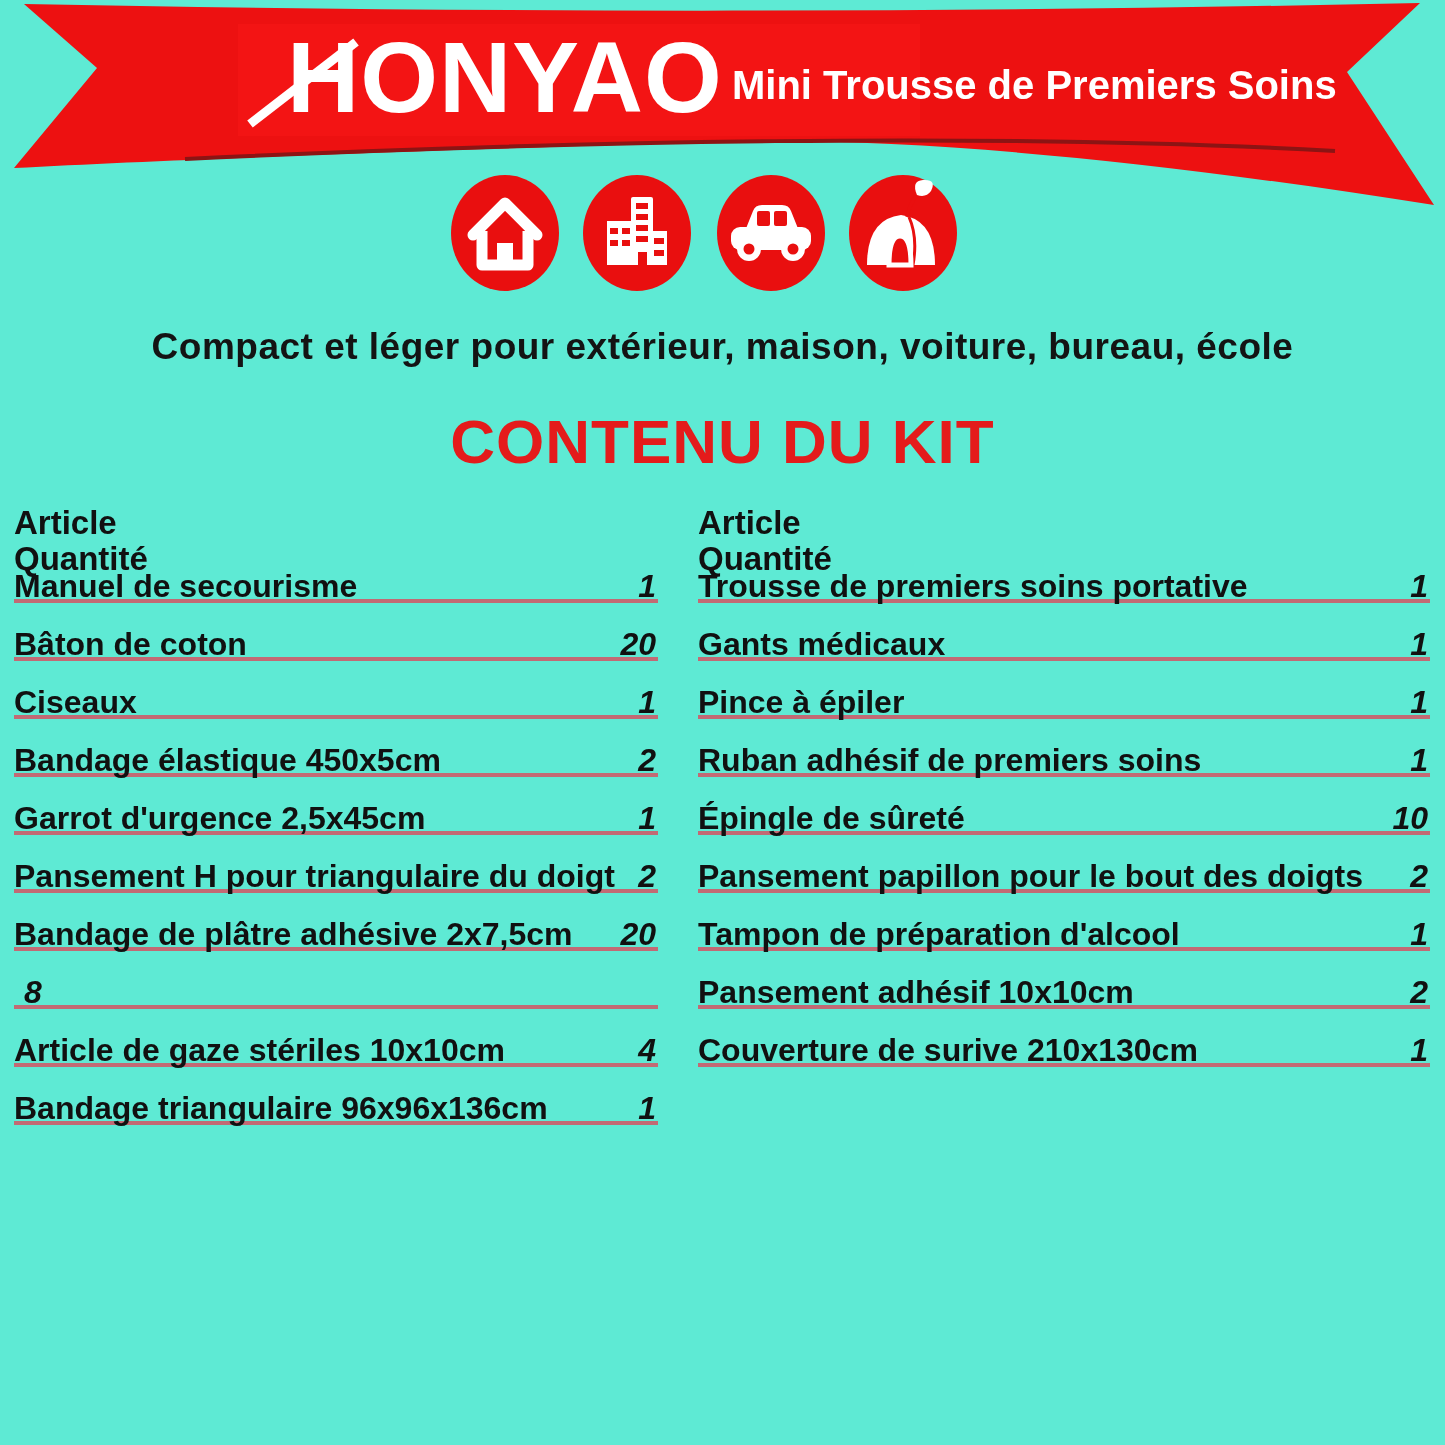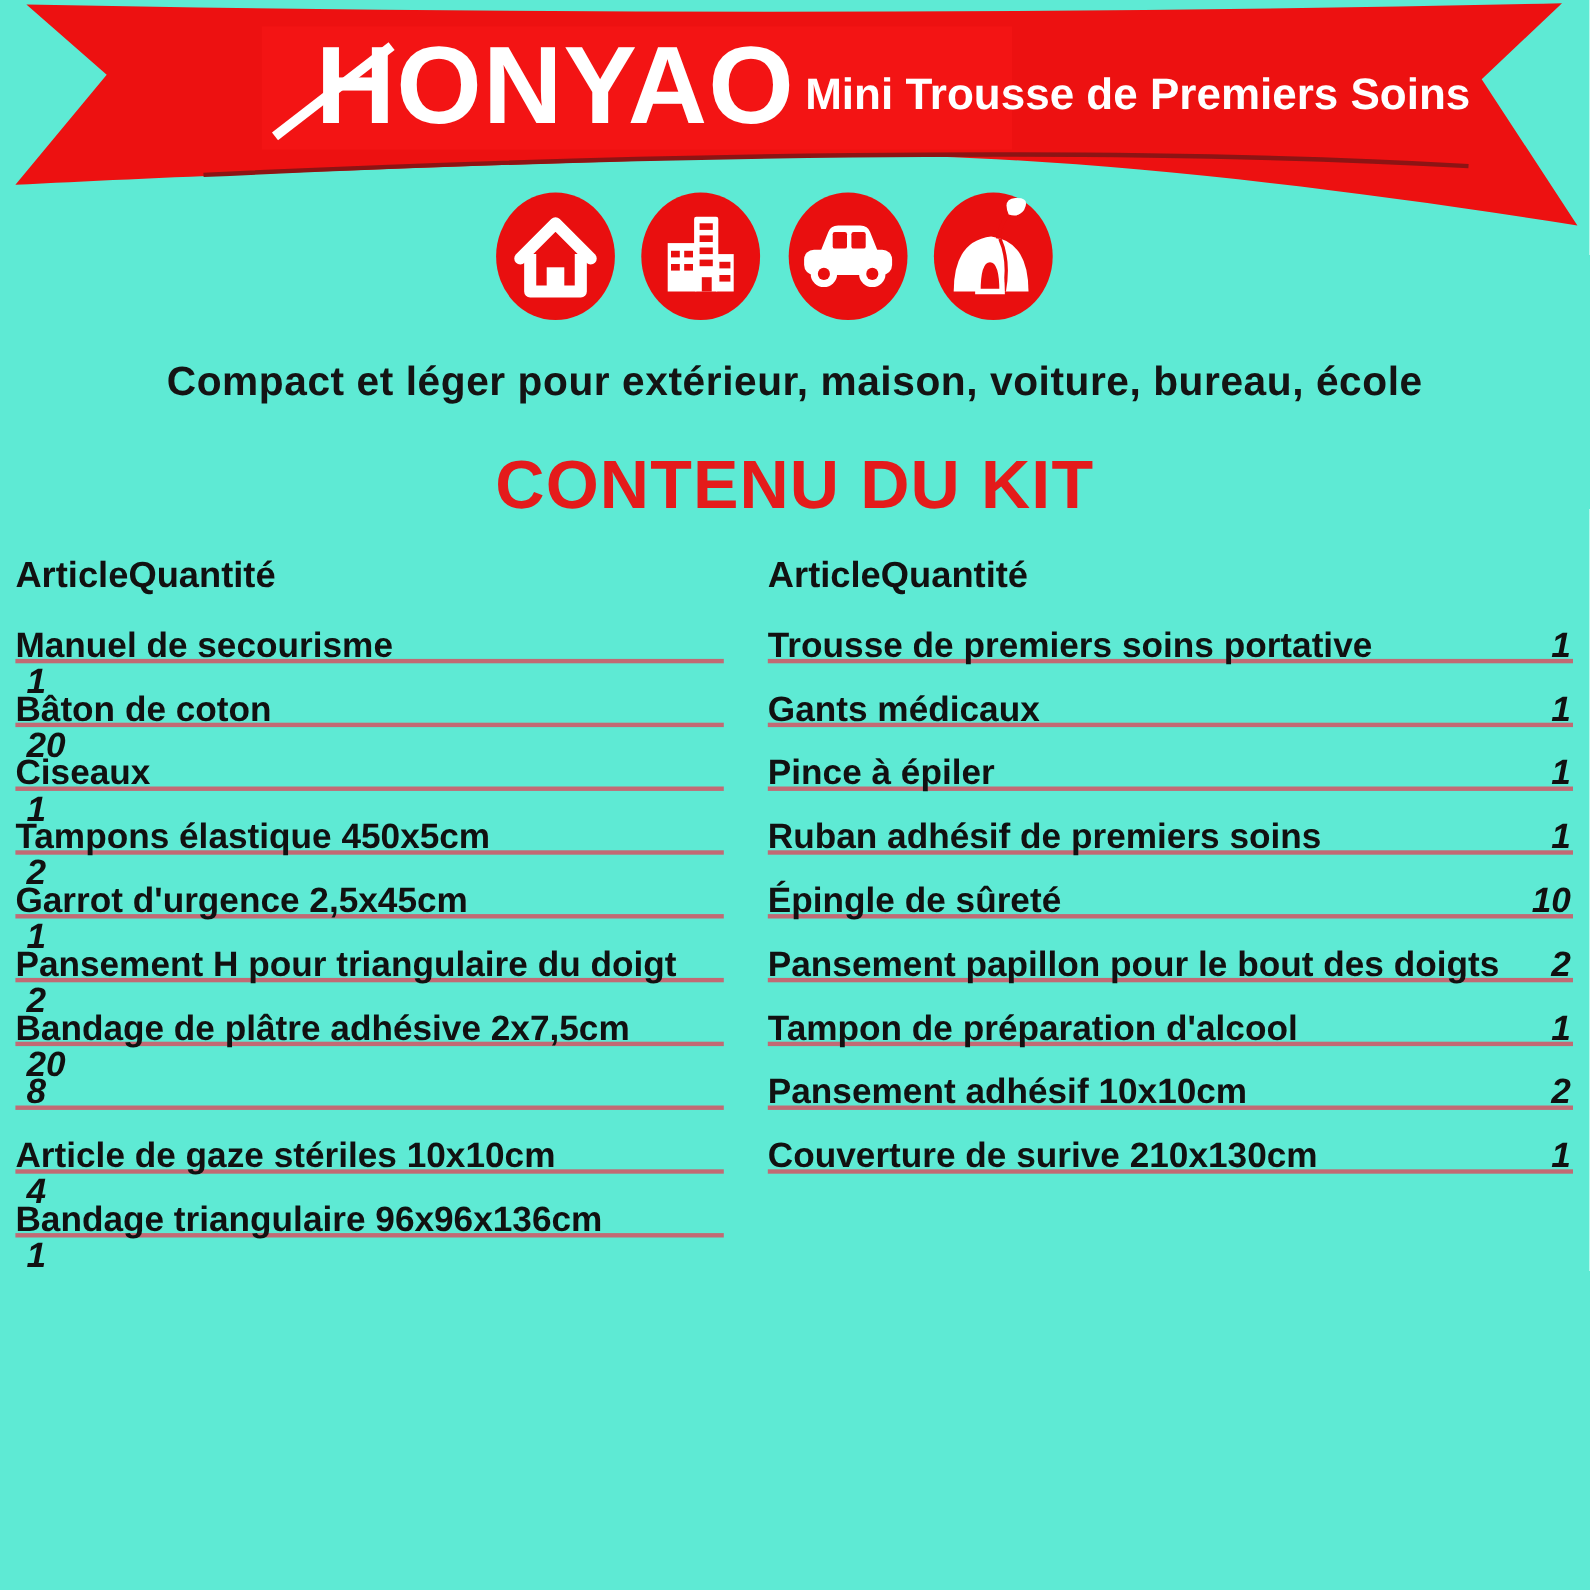--- a/index.html
+++ b/index.html
@@ -16,29 +16,29 @@
     font-size:37px;font-weight:bold;color:#141414;letter-spacing:0.5px;
   }
   .section-title{
     position:absolute;left:0;top:406px;width:1445px;text-align:center;
     font-size:62px;font-weight:bold;color:#e41b1b;letter-spacing:1px;
   }
   .kit-table{position:absolute;top:505px;}
   .kit-table.left{left:14px;width:664px;}
   .kit-table.right{left:698px;width:742px;}
   .thead{
-    display:flex;align-items:flex-start;
-    font-size:33px;font-weight:bold;line-height:36px;height:36px;margin-bottom:29px;
+    display:flex;justify-content:space-between;align-items:flex-start;
+    font-size:33px;font-weight:bold;line-height:36px;height:36px;margin-bottom:29px;flex-direction:column;
   }
   .row{
     display:flex;justify-content:space-between;align-items:flex-start;
     height:29px;line-height:33px;border-bottom:4px solid #c26a74;margin-bottom:25px;
     font-weight:bold;font-size:32px;white-space:nowrap;
   }
-  .kit-table.left  .row{width:644px;flex-direction:column;}
+  .kit-table.left  .row{width:644px;}
   .kit-table.right .row{width:732px;}
   .item{overflow:visible;}
   .qty{font-style:italic;padding-right:2px;padding-left:10px;}
 </style>
 </head>
 <body>
 
 <div class="page">
 
   <svg class="banner-svg" width="1445" height="212" viewBox="0 0 1445 212">
@@ -121,21 +121,21 @@
       </div>
     <div class="row">
         <span class="item">Bâton de coton</span>
         <span class="qty">20</span>
       </div>
     <div class="row">
         <span class="item">Ciseaux</span>
         <span class="qty">1</span>
       </div>
     <div class="row">
-        <span class="item">Tampons élastique 450x5cm</span>
+        <span class="item">Bandage élastique 450x5cm</span>
         <span class="qty">2</span>
       </div>
     <div class="row">
         <span class="item">Garrot d'urgence 2,5x45cm</span>
         <span class="qty">1</span>
       </div>
     <div class="row">
         <span class="item">Pansement H pour triangulaire du doigt</span>
         <span class="qty">2</span>
       </div>

